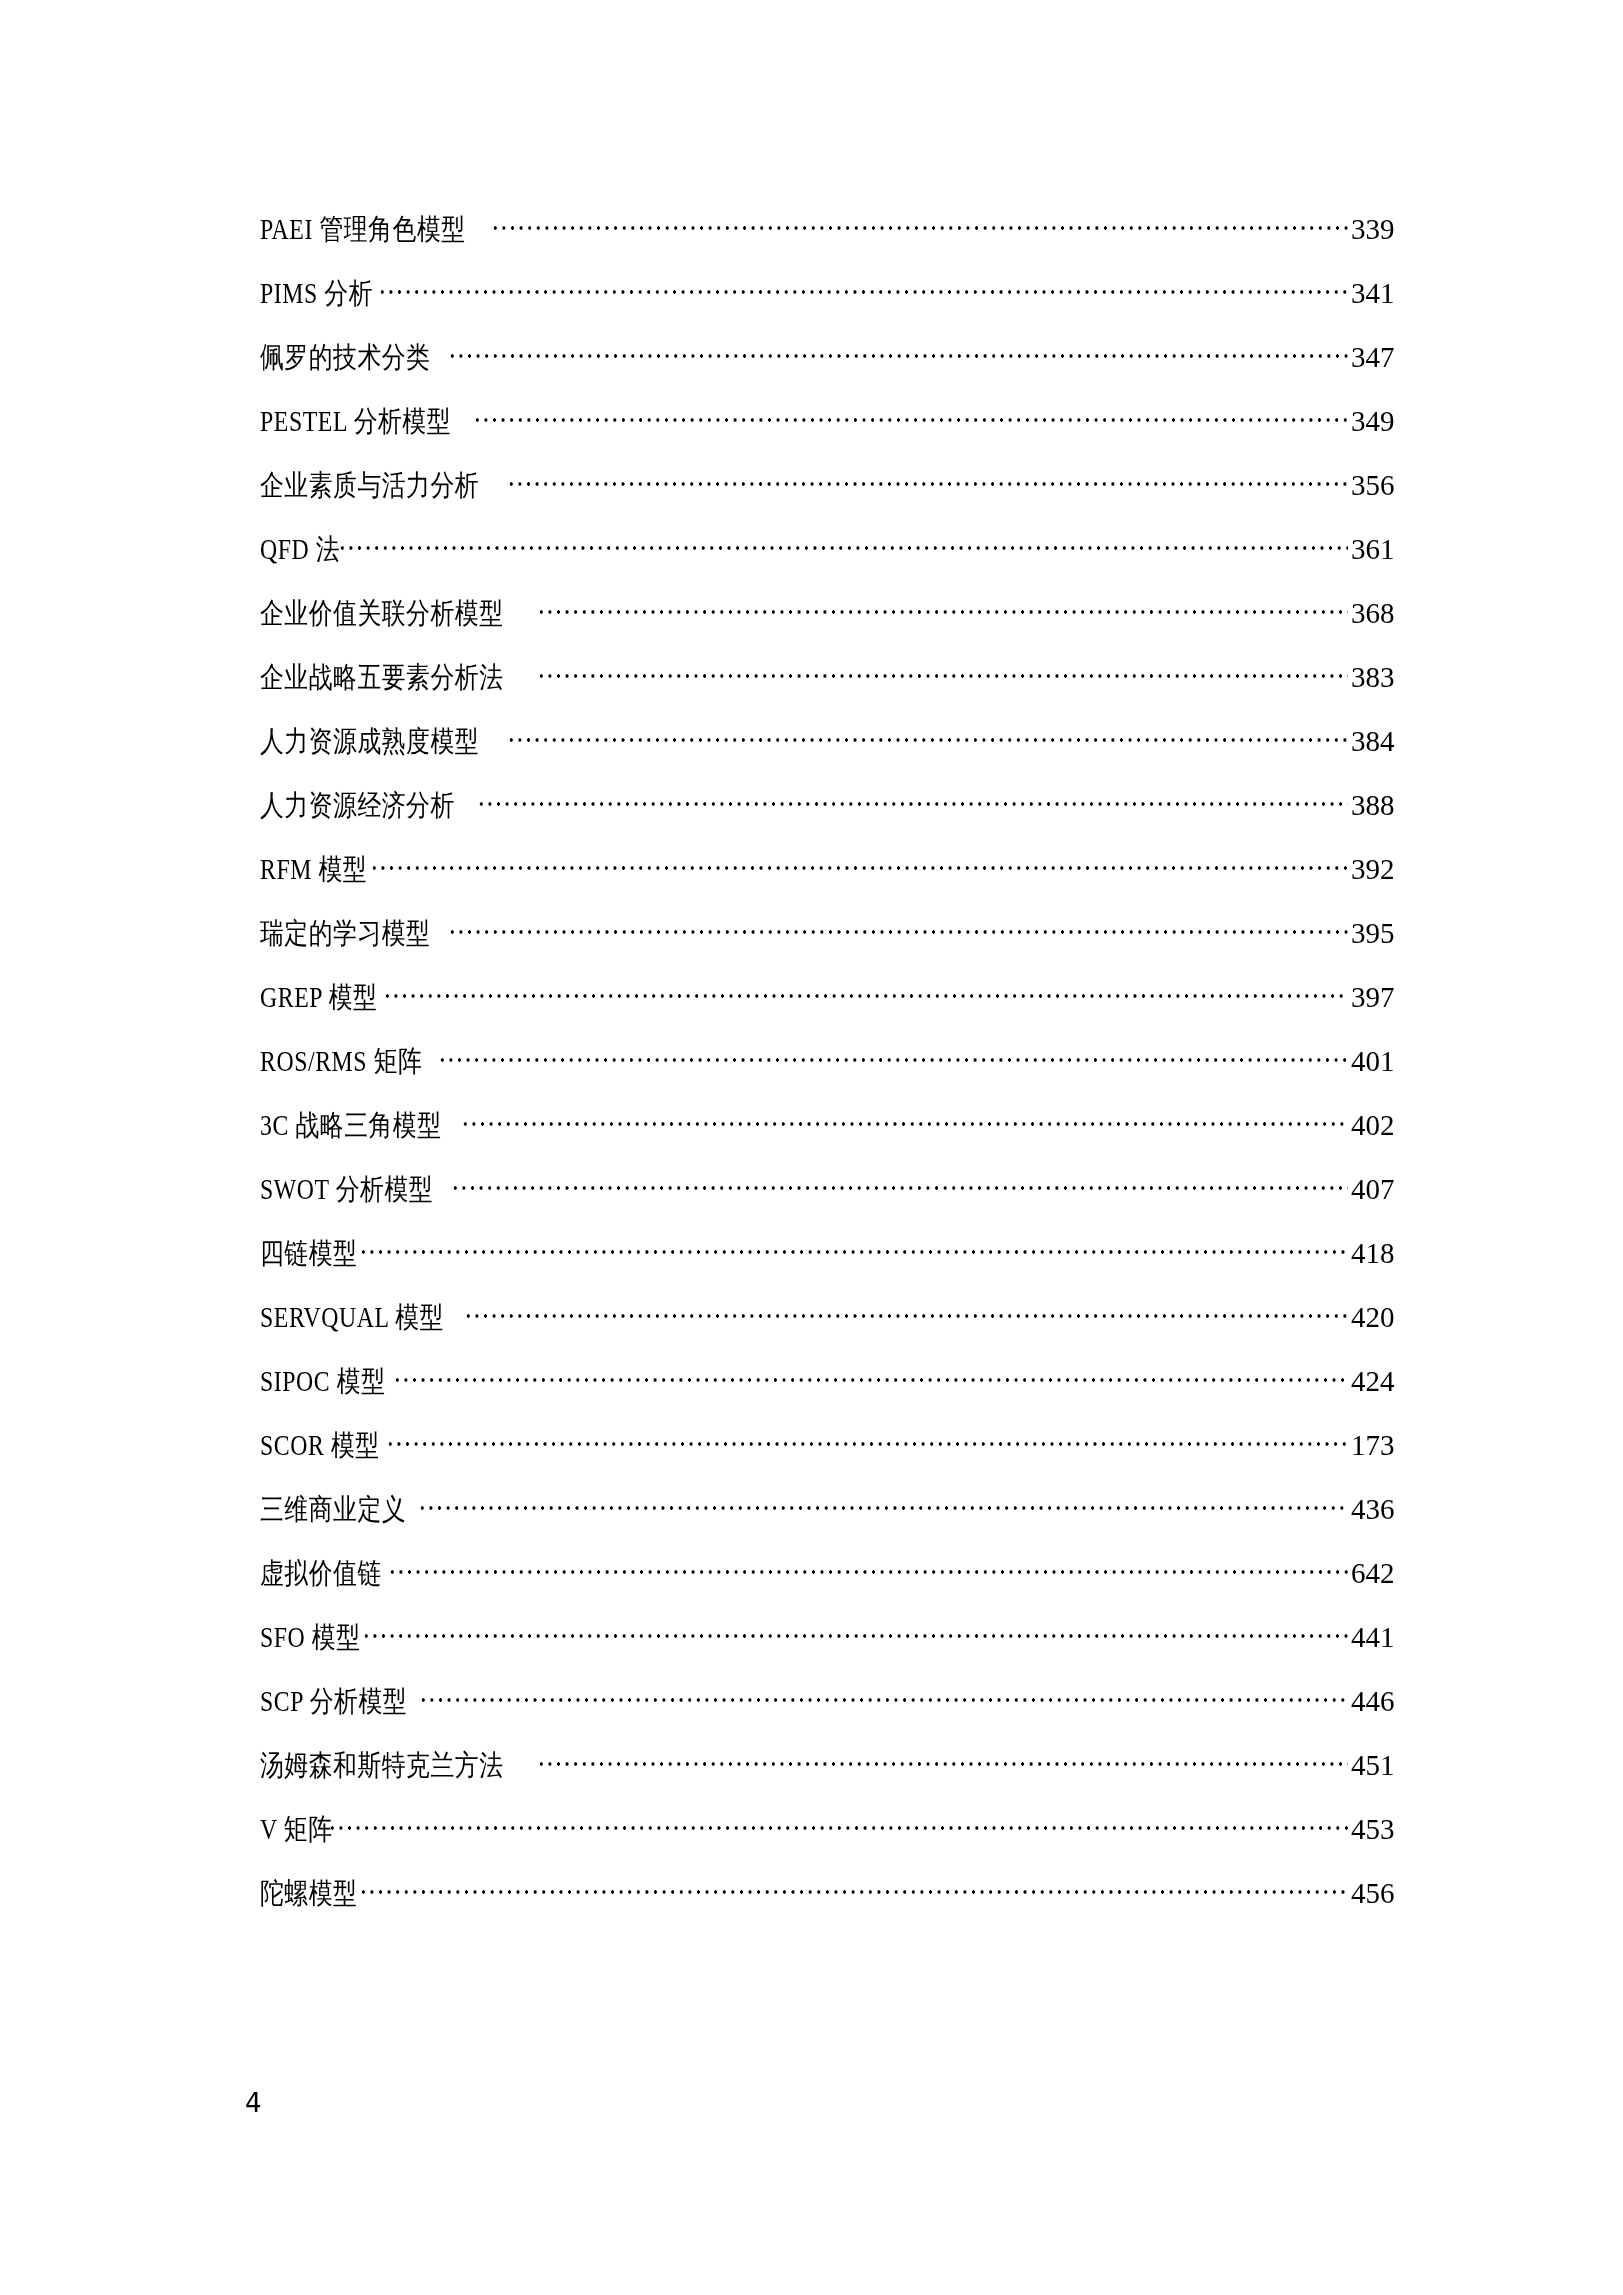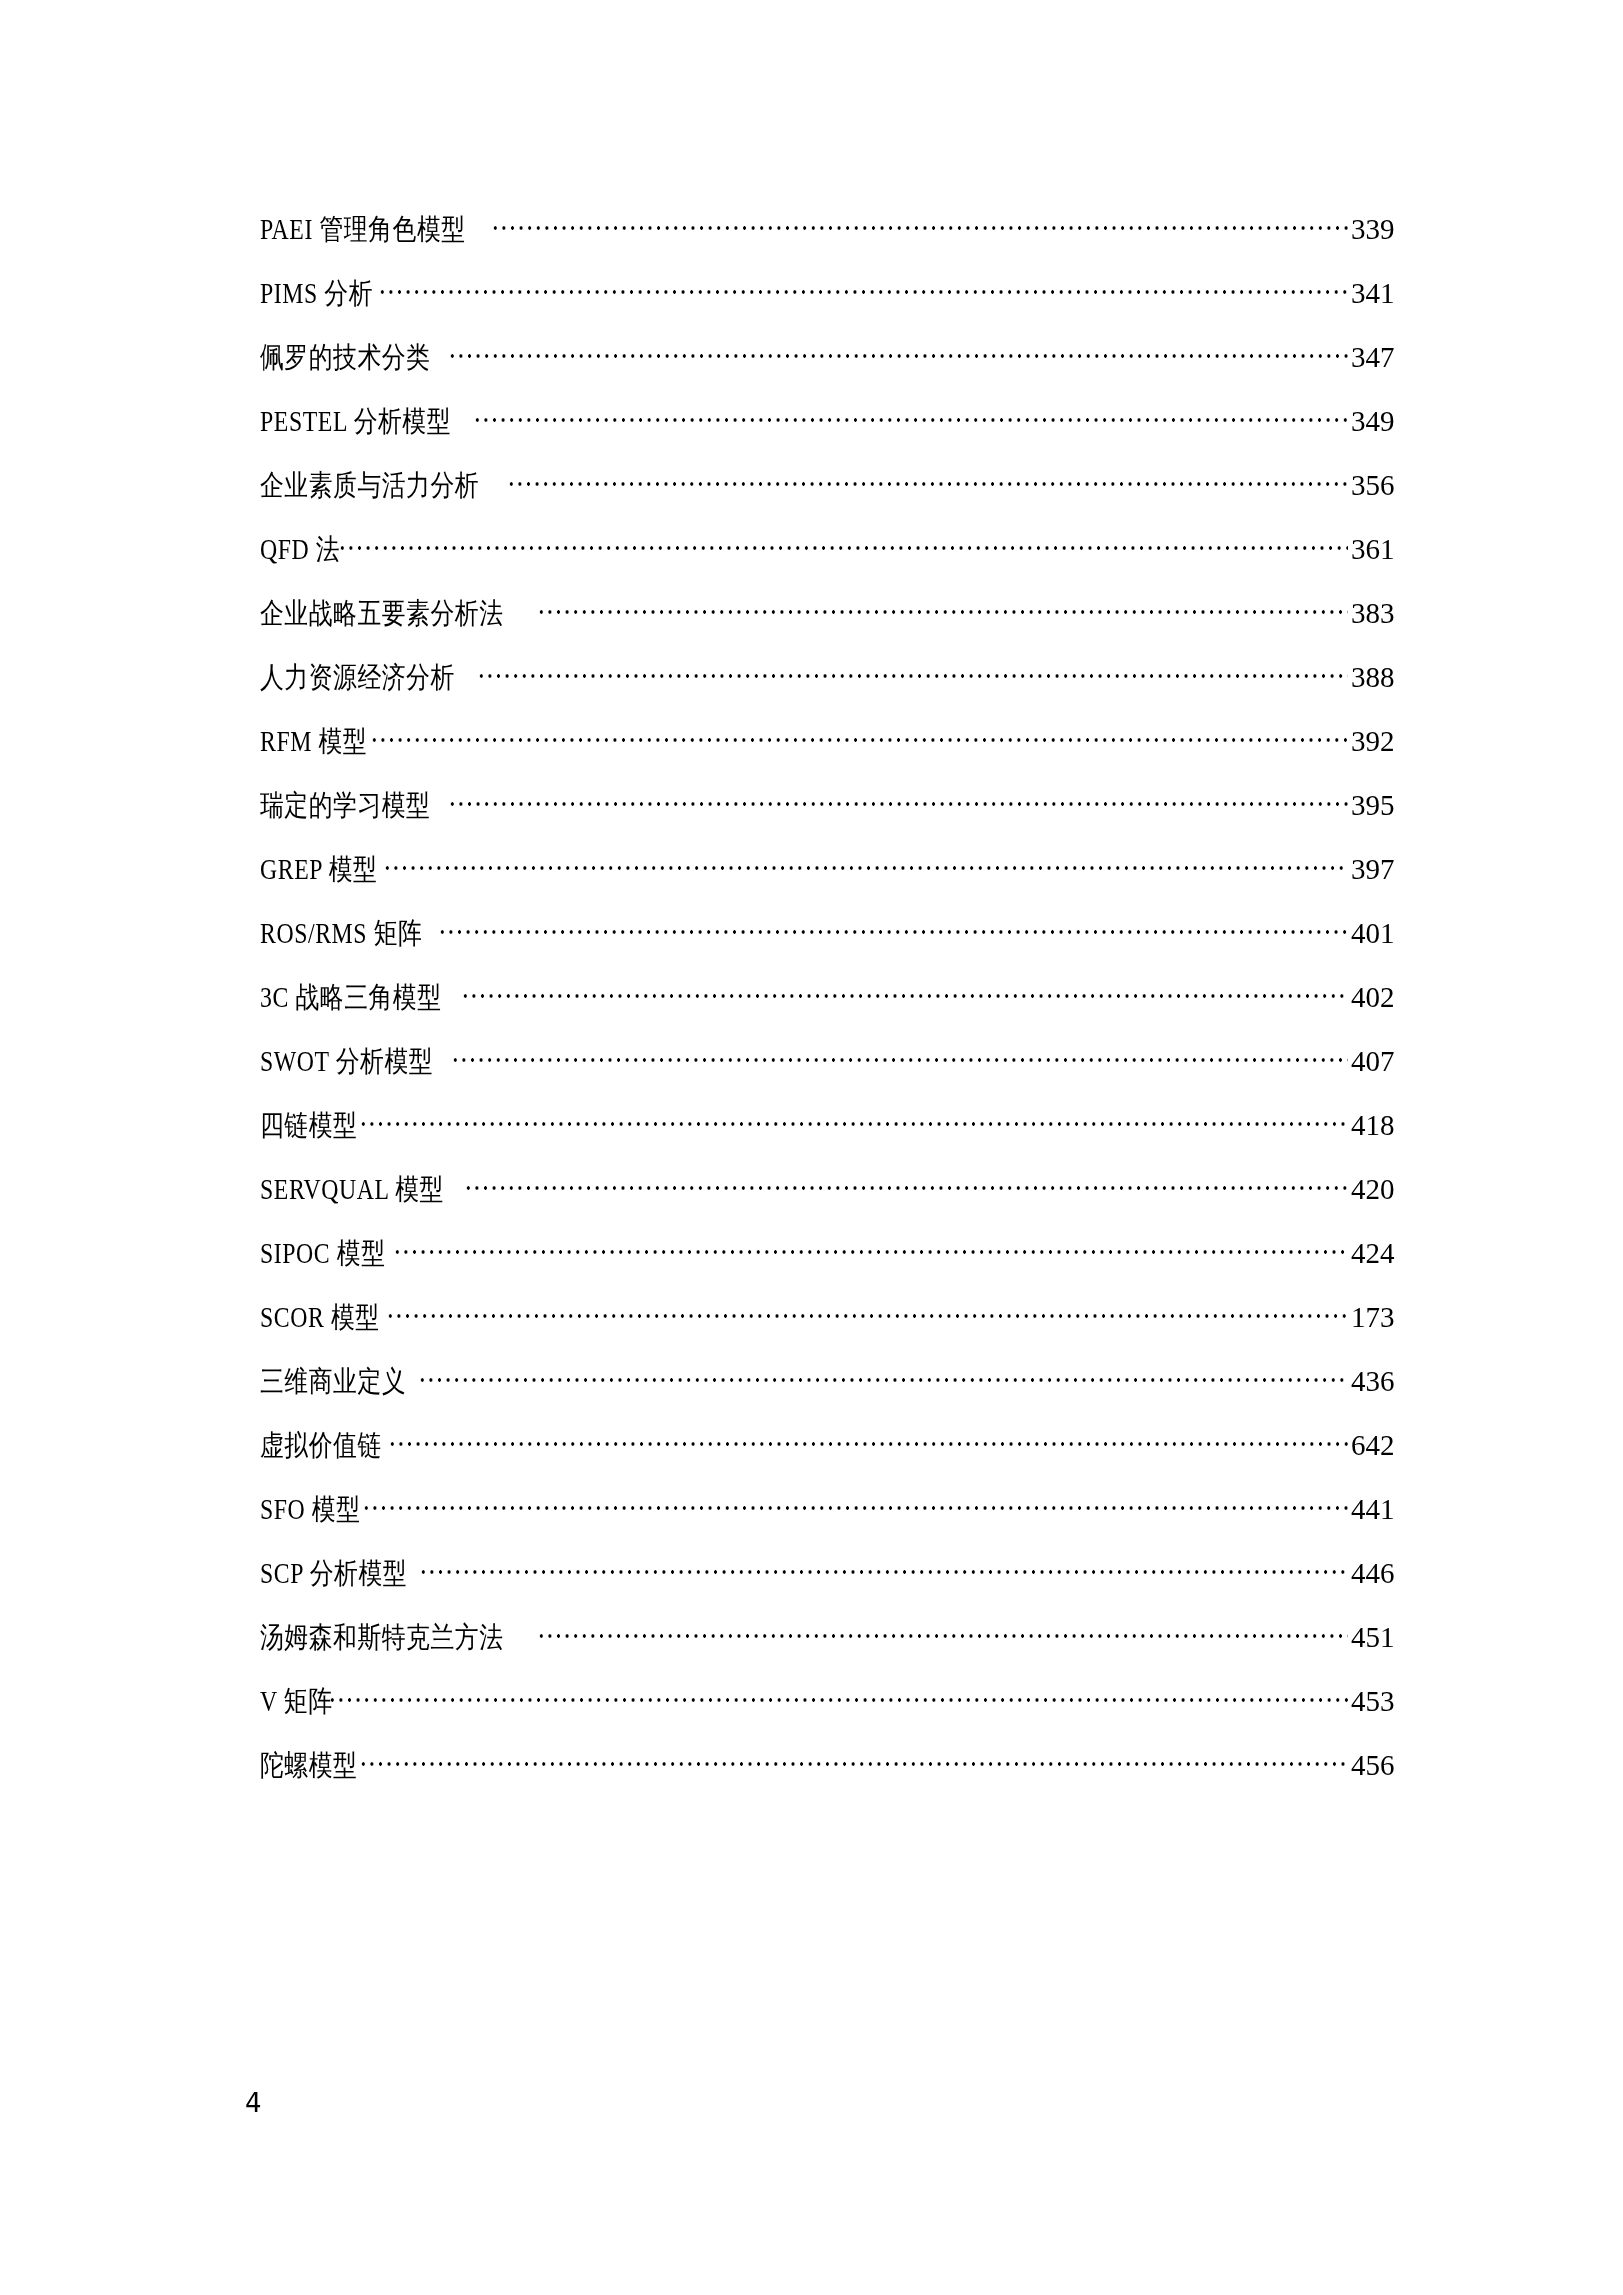--- a/index.html
+++ b/index.html
@@ -100,25 +100,35 @@
     <span class="toc-title">企业素质与活力分析</span>
     <span class="toc-leader"></span>
     <span class="toc-page">356</span>
   </div>
   <div class="toc-row">
     <span class="toc-title">QFD 法</span>
     <span class="toc-leader"></span>
     <span class="toc-page">361</span>
   </div>
   <div class="toc-row">
+    <span class="toc-title">企业价值关联分析模型</span>
+    <span class="toc-leader"></span>
+    <span class="toc-page">368</span>
+  </div>
+  <div class="toc-row">
     <span class="toc-title">企业战略五要素分析法</span>
     <span class="toc-leader"></span>
     <span class="toc-page">383</span>
   </div>
   <div class="toc-row">
+    <span class="toc-title">人力资源成熟度模型</span>
+    <span class="toc-leader"></span>
+    <span class="toc-page">384</span>
+  </div>
+  <div class="toc-row">
     <span class="toc-title">人力资源经济分析</span>
     <span class="toc-leader"></span>
     <span class="toc-page">388</span>
   </div>
   <div class="toc-row">
     <span class="toc-title">RFM 模型</span>
     <span class="toc-leader"></span>
     <span class="toc-page">392</span>
   </div>
   <div class="toc-row">

